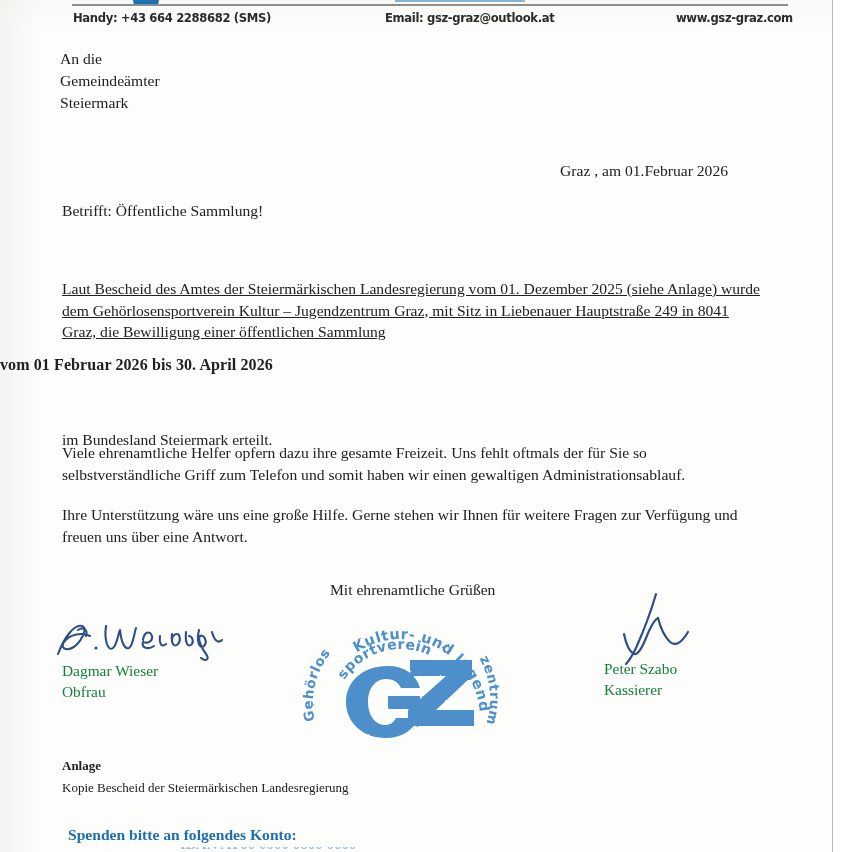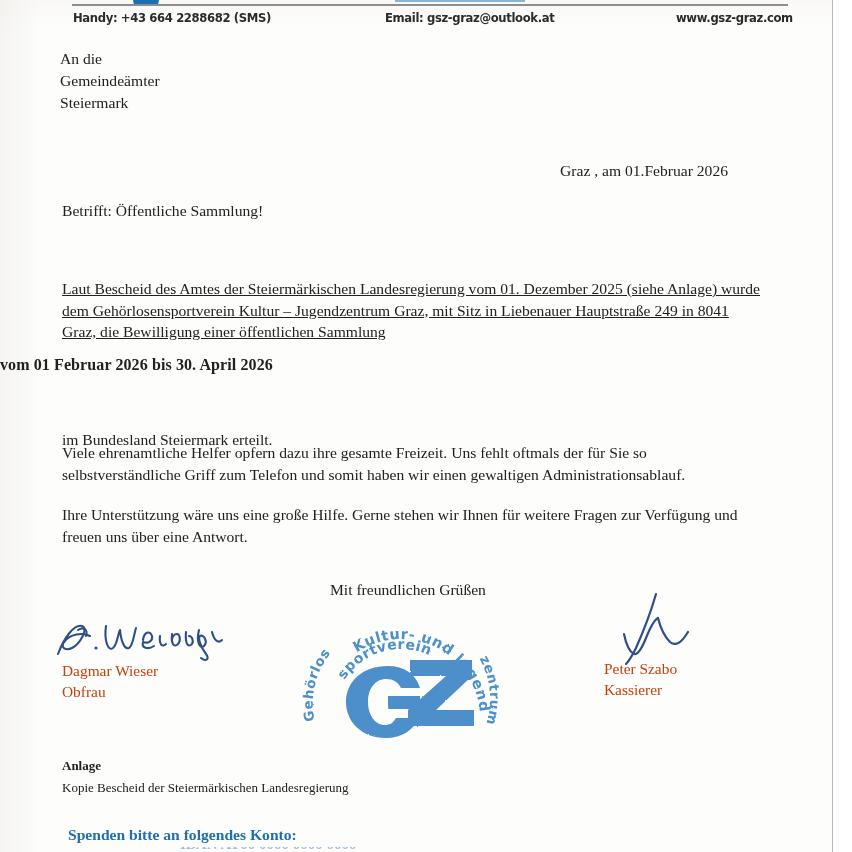--- a/index.html
+++ b/index.html
@@ -178,21 +178,21 @@
     top: 579px;
     white-space: nowrap;
   }
 
   
   .sig-block {
     position: absolute;
     font-family: "Liberation Serif", serif;
     font-size: 15.4px;
     line-height: 21px;
-    color: #c2410c;
+    color: #15803d;
     white-space: pre-line;
   }
   #sig-left-names  { left: 62px;  top: 660px; }
   #sig-right-names { left: 604px; top: 658px; }
 
   .sig-ink {
     position: absolute;
     pointer-events: none;
   }
   #sig-ink-left  { left: 44px;  top: 614px; }
@@ -288,21 +288,21 @@
   <div class="body-text" id="para-main">Laut Bescheid des Amtes der Steiermärkischen Landesregierung vom 01. Dezember 2025 (siehe Anlage) wurde dem Gehörlosensportverein Kultur – Jugendzentrum Graz, mit Sitz in Liebenauer Hauptstraße 249 in 8041 Graz, die Bewilligung einer öffentlichen Sammlung</div>
 
   <div class="body-text" id="period-line">vom 01 Februar 2026  bis 30. April 2026</div>
 
   <div class="body-text" id="para-granted">im Bundesland Steiermark erteilt.</div>
 
   <div class="body-text" id="para-volunteers">Viele ehrenamtliche Helfer opfern dazu ihre gesamte Freizeit. Uns fehlt oftmals der für Sie so selbstverständliche Griff zum Telefon und somit haben wir einen gewaltigen Administrationsablauf.</div>
 
   <div class="body-text" id="para-support">Ihre Unterstützung wäre uns eine große Hilfe. Gerne stehen wir Ihnen für weitere Fragen zur Verfügung und freuen uns über eine Antwort.</div>
 
-  <div class="body-text" id="closing-greeting">Mit freundlichen Grüßen</div>
+  <div class="body-text" id="closing-greeting">Mit ehrenamtliche Grüßen</div>
 
   <svg class="sig-ink" id="sig-ink-left" width="190" height="60" viewBox="0 0 190 60">
     <g fill="none" stroke="#2d4f86" stroke-width="2.1" stroke-linecap="round" stroke-linejoin="round">
       <path d="M14,40 C20,24 30,10 38,12 C45,14 36,30 28,34 C22,37 16,34 20,28 C26,20 38,18 46,22"></path>
       <path d="M34,16 C40,12 44,16 42,22"></path>
       <circle cx="52" cy="34" r="1.6" fill="#2d4f86" stroke="none"></circle>
       <path d="M62,12 C60,26 64,38 69,34 C73,31 74,20 76,16 C77,26 80,36 85,34 C89,32 90,20 92,14"></path>
       <path d="M99,26 C100,18 106,16 108,22 C109,27 104,30 99,28 C97,34 104,36 110,32"></path>
       <path d="M116,22 C115,30 118,34 122,30"></path>
       <path d="M128,20 C127,30 130,34 134,30 C137,27 136,20 133,20 C130,20 128,23 128,26"></path>

